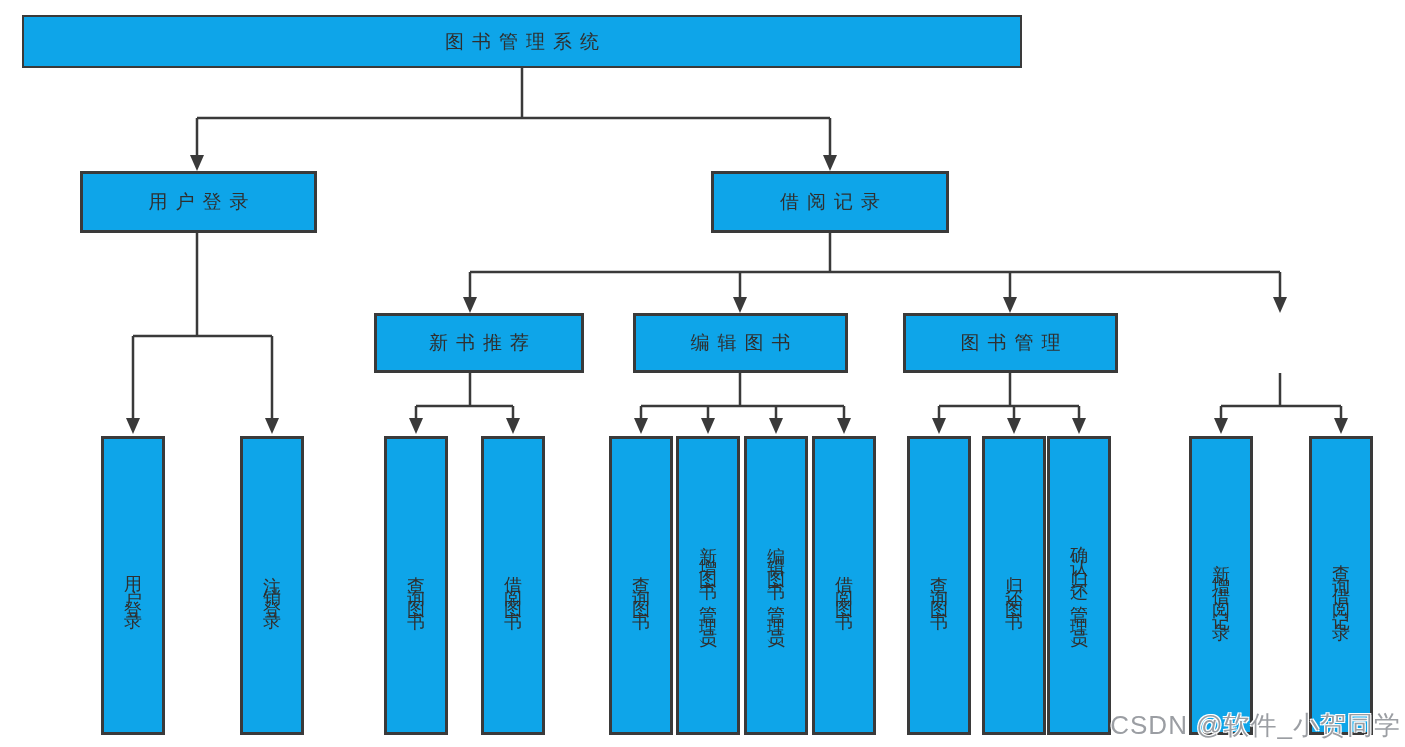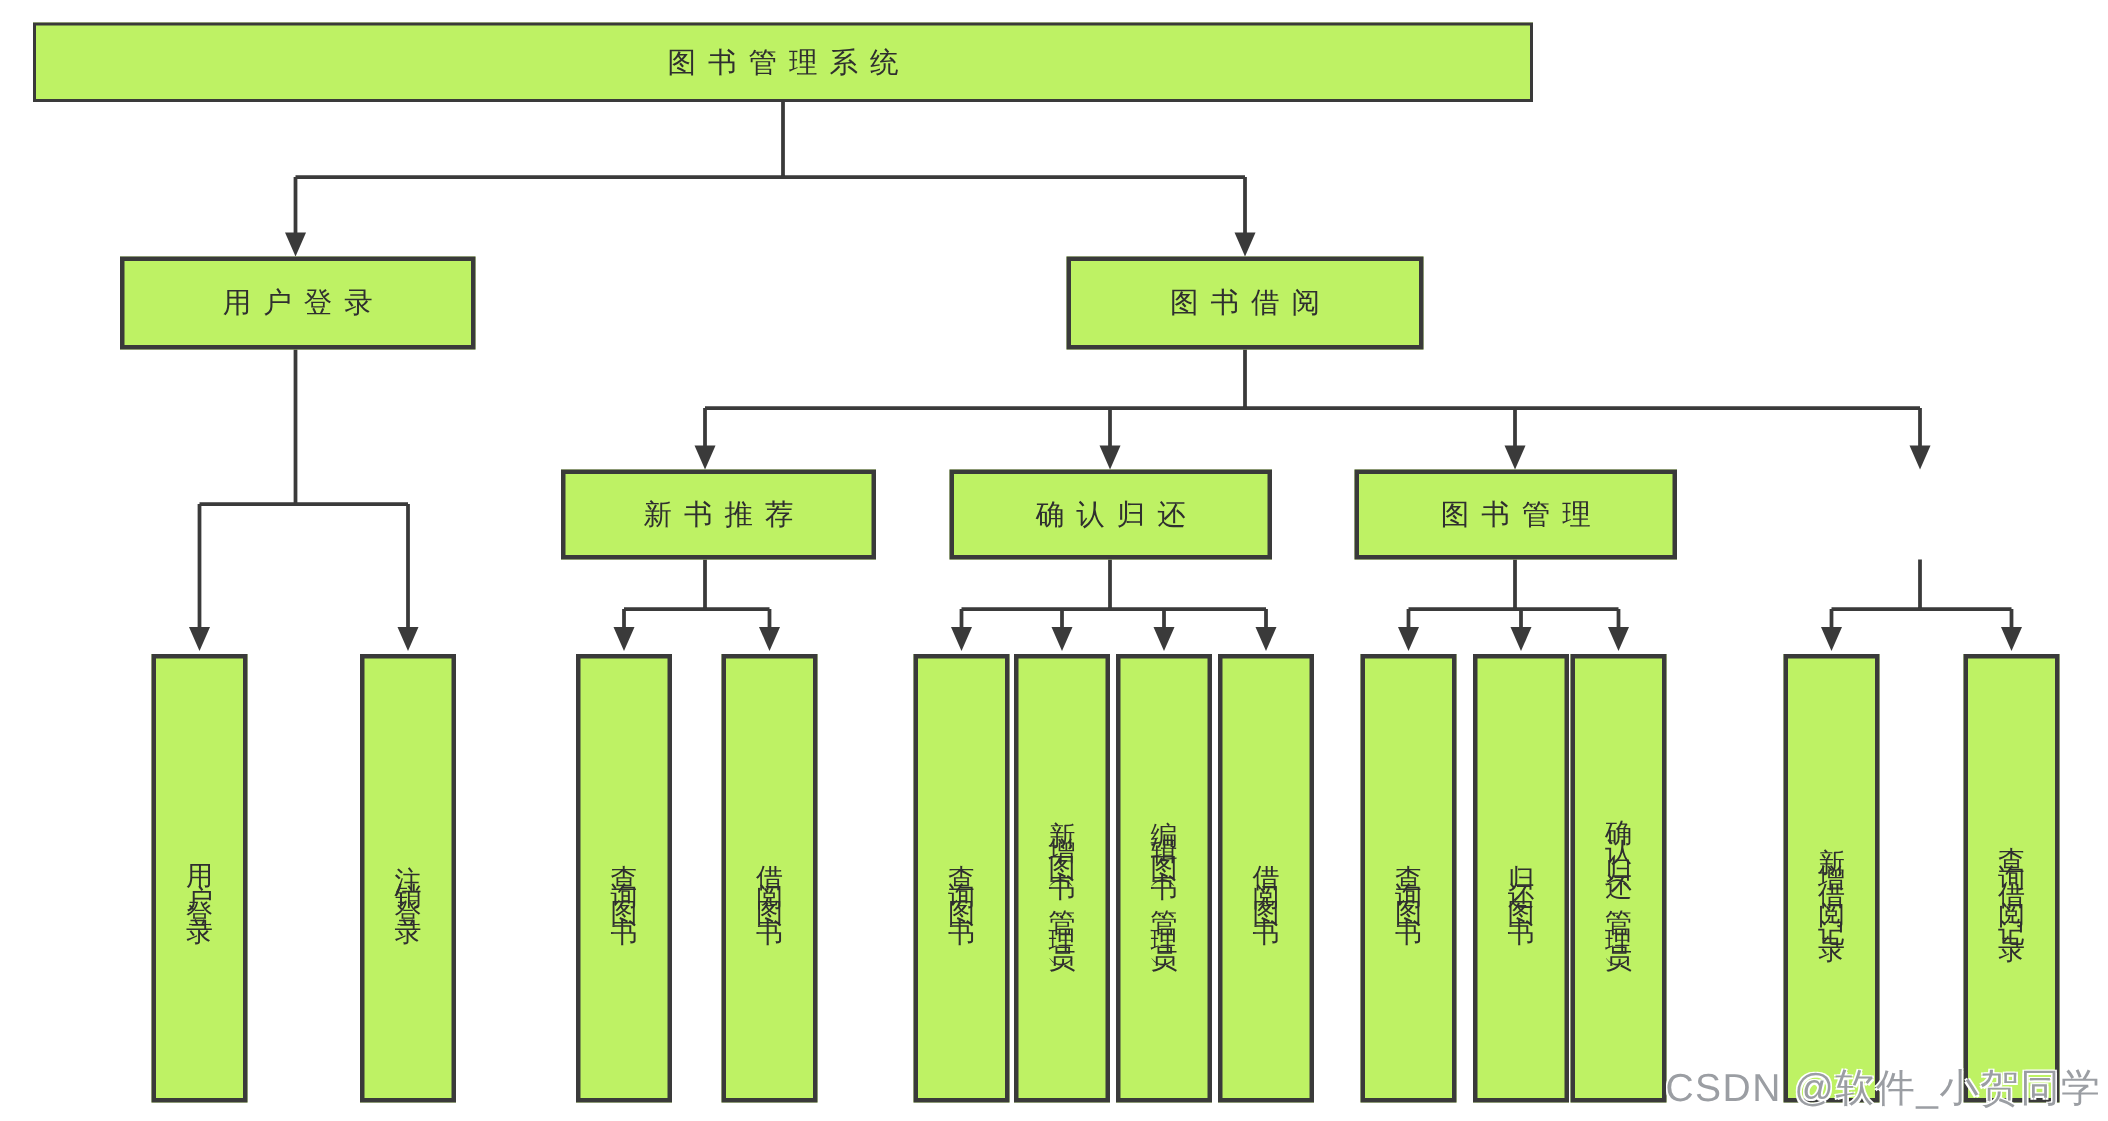--- a/index.html
+++ b/index.html
@@ -19,21 +19,21 @@
   svg.connectors{
     position:absolute;left:0;top:0;width:1405px;height:747px;
     z-index:1;
   }
   svg.connectors path{stroke:var(--line);stroke-width:2.5;fill:none;}
   svg.connectors polygon{fill:var(--line);stroke:none;}
   .box{
     position:absolute;
     box-sizing:border-box;
     border:3px solid var(--line);
-    background:#bef264;
+    background:#0ea5e9;
     color:var(--text);
     display:flex;align-items:center;justify-content:center;
     z-index:2;
     font-size:19px;
     letter-spacing:8px;
     text-indent:8px; 
     white-space:nowrap;
   }
   .box.top{border-width:2px;}
   .box.vbox{
@@ -92,24 +92,24 @@
     <polygon points="1072,418 1086,418 1079,434"></polygon>
 
     <path d="M1280,373 V406 M1221,406 H1341 M1221,406 V420 M1341,406 V420"></path>
     <polygon points="1214,418 1228,418 1221,434"></polygon>
     <polygon points="1334,418 1348,418 1341,434"></polygon>
   </svg>
 
   <div class="box top" style="left:22px;top:15px;width:1000px;height:53px">图书管理系统</div>
 
   <div class="box" style="left:80px;top:171px;width:237px;height:62px">用户登录</div>
-  <div class="box" style="left:711px;top:171px;width:238px;height:62px">图书借阅</div>
+  <div class="box" style="left:711px;top:171px;width:238px;height:62px">借阅记录</div>
 
   <div class="box" style="left:374px;top:313px;width:210px;height:60px">新书推荐</div>
-  <div class="box" style="left:633px;top:313px;width:215px;height:60px">确认归还</div>
+  <div class="box" style="left:633px;top:313px;width:215px;height:60px">编辑图书</div>
   <div class="box" style="left:903px;top:313px;width:215px;height:60px">图书管理</div>
 
   <div class="box vbox" style="left:101px;top:436px;width:64px;height:299px">用户登录</div>
   <div class="box vbox" style="left:240px;top:436px;width:64px;height:299px">注销登录</div>
 
   <div class="box vbox" style="left:384px;top:436px;width:64px;height:299px">查询图书</div>
   <div class="box vbox" style="left:481px;top:436px;width:64px;height:299px">借阅图书</div>
 
   <div class="box vbox" style="left:609px;top:436px;width:64px;height:299px">查询图书</div>
   <div class="box vbox" style="left:676px;top:436px;width:64px;height:299px">新增图书（管理员）</div>

